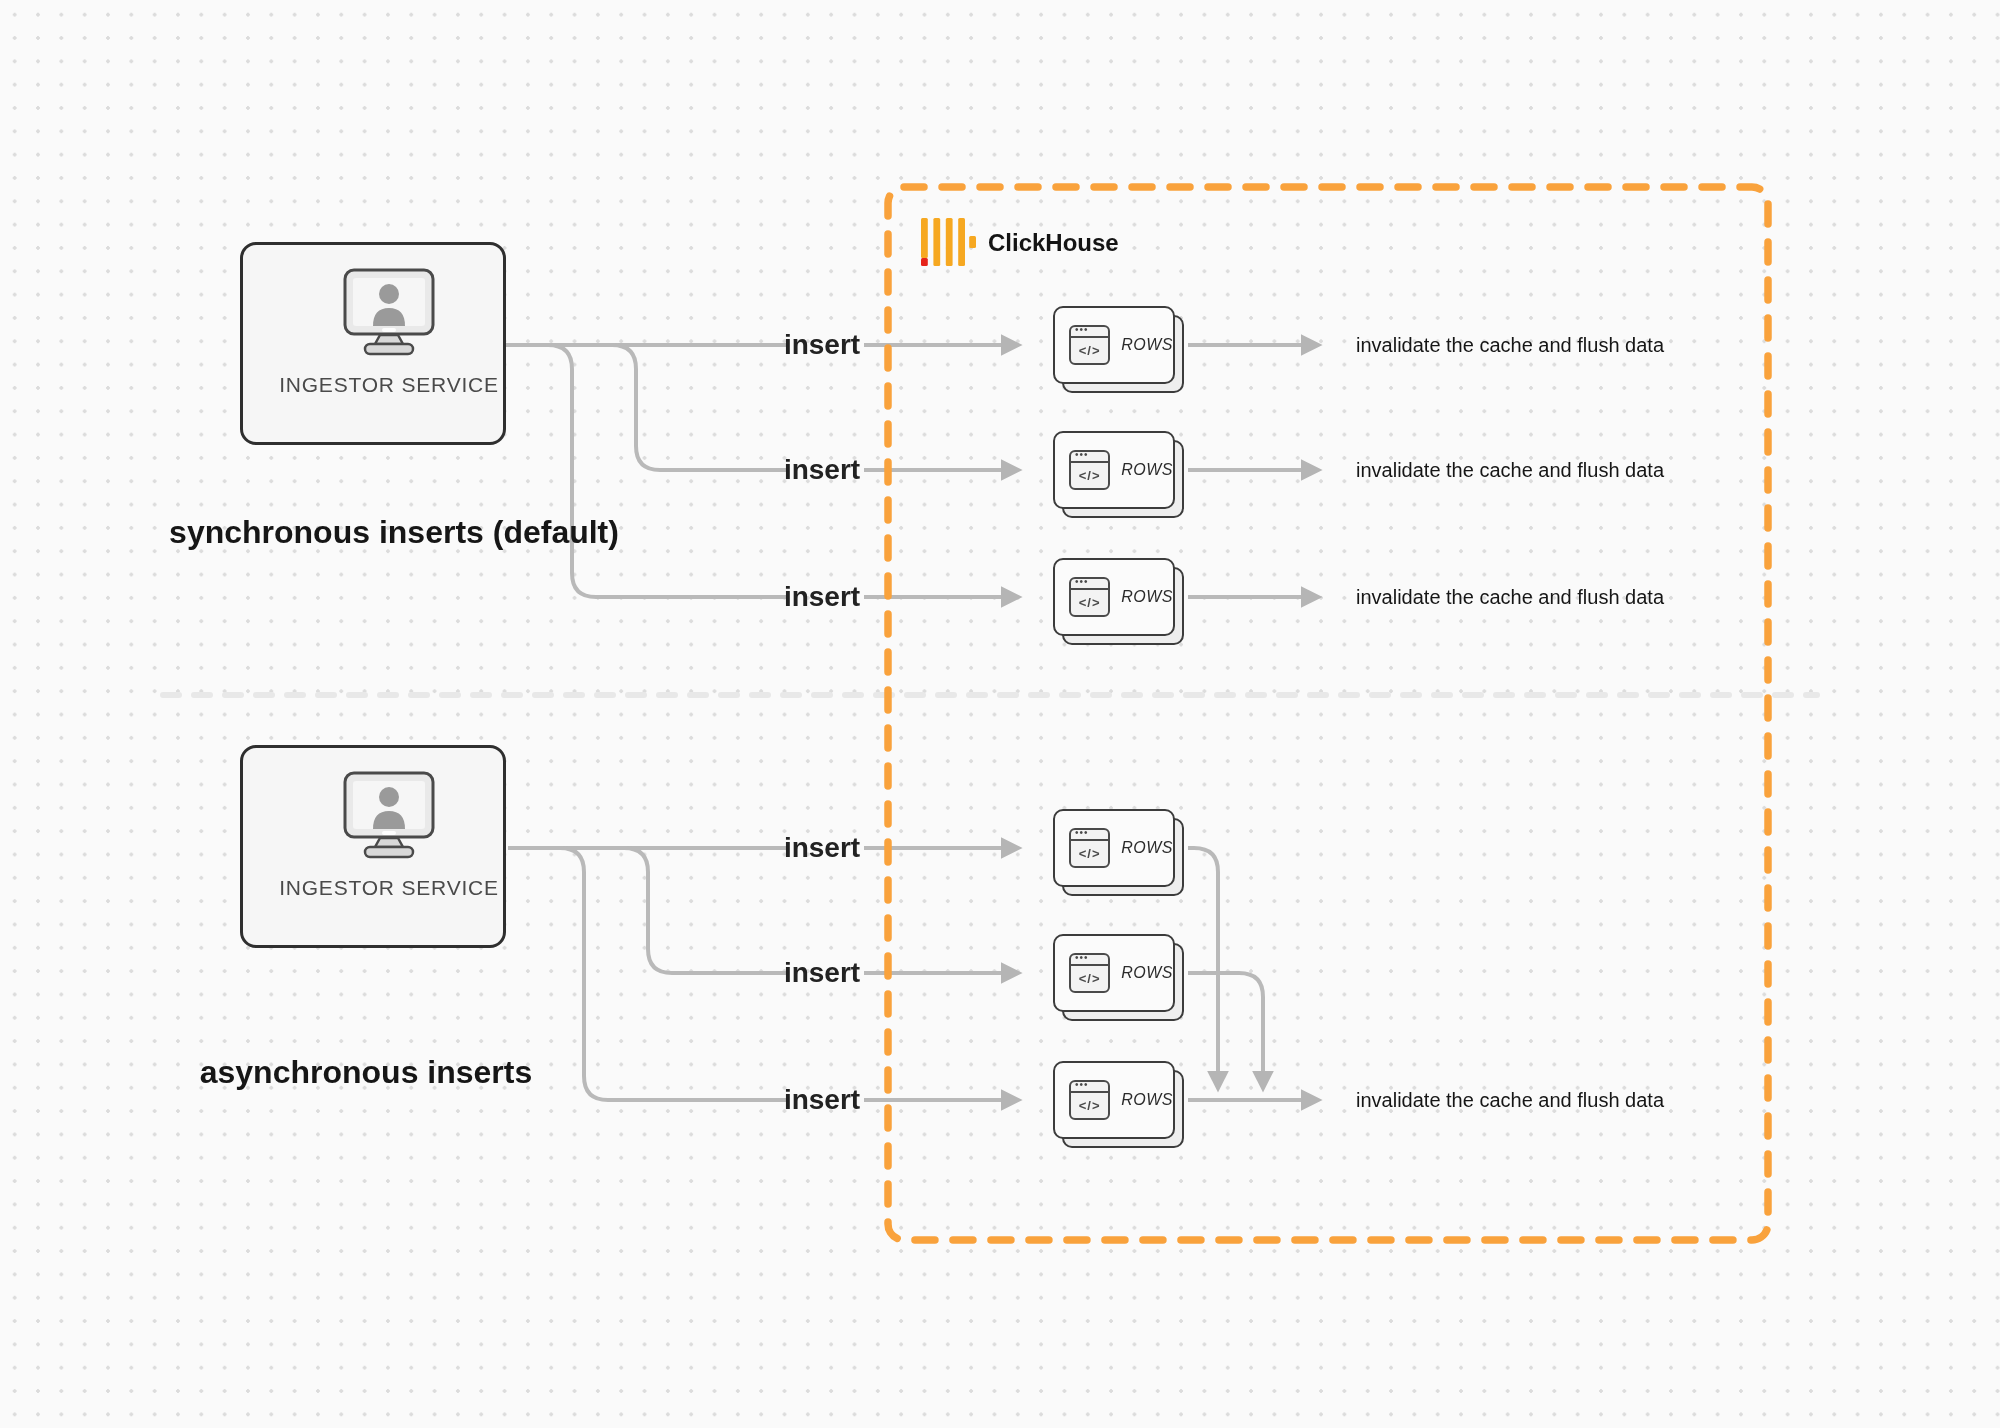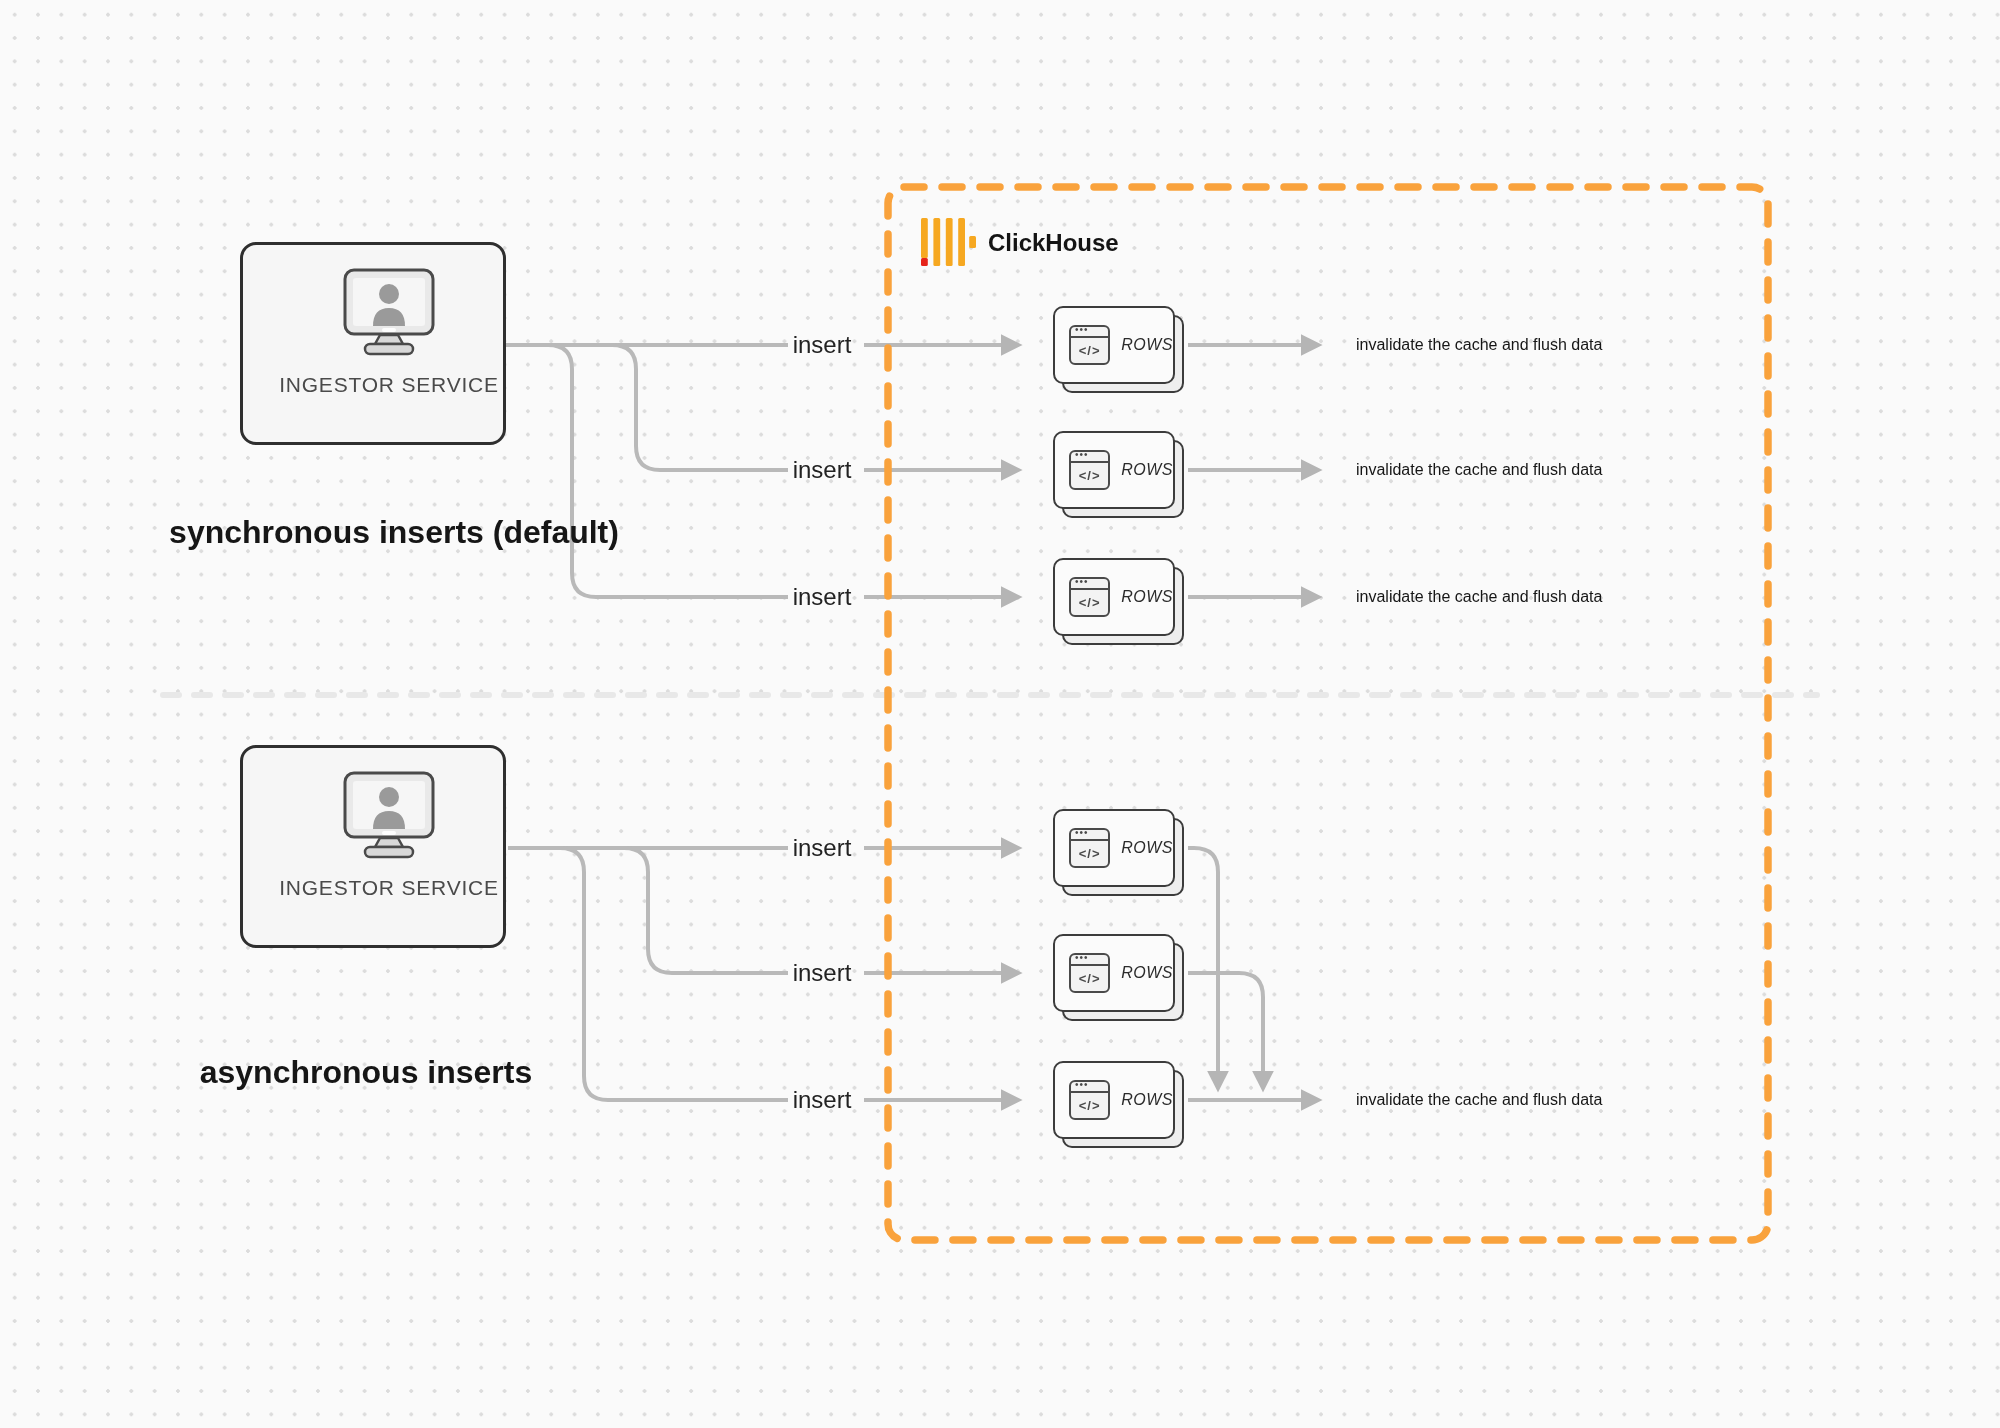--- a/index.html
+++ b/index.html
@@ -27,25 +27,25 @@
 
   
   .section-title {
     position:absolute; transform:translate(-50%,-50%);
     font-size:32px; font-weight:bold; color:#161616; white-space:nowrap;
   }
 
   
   .insert-label {
     position:absolute; transform:translate(-50%,-50%);
-    font-size:24px; color:#222; white-space:nowrap;
+    font-size:28px; color:#222; white-space:nowrap;font-weight:bold;
   }
   .invalidate-label {
     position:absolute; transform:translateY(-50%);
-    font-size:16px; color:#161616; white-space:nowrap;
+    font-size:20px; color:#161616; white-space:nowrap;
   }
 
   
   .ch-logo { position:absolute; left:920px; top:217px; }
   .ch-label {
     position:absolute; left:988px; top:243px; transform:translateY(-50%);
     font-size:24px; font-weight:600; color:#141414; white-space:nowrap;
   }
 
   

